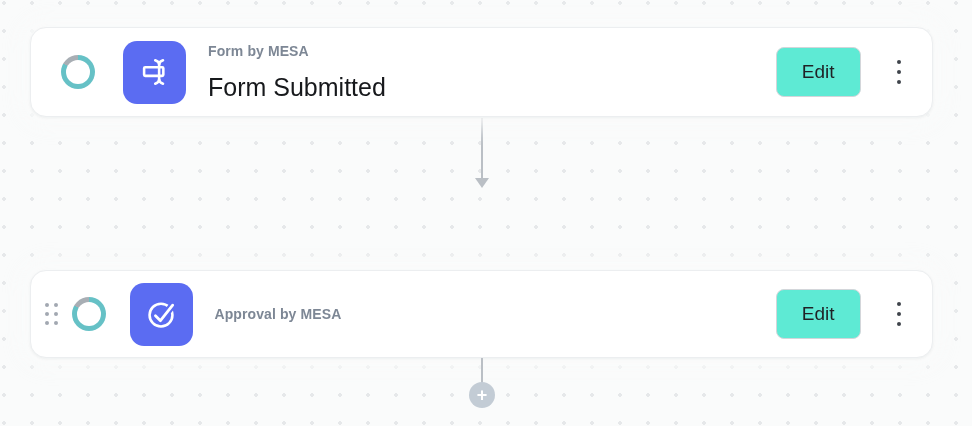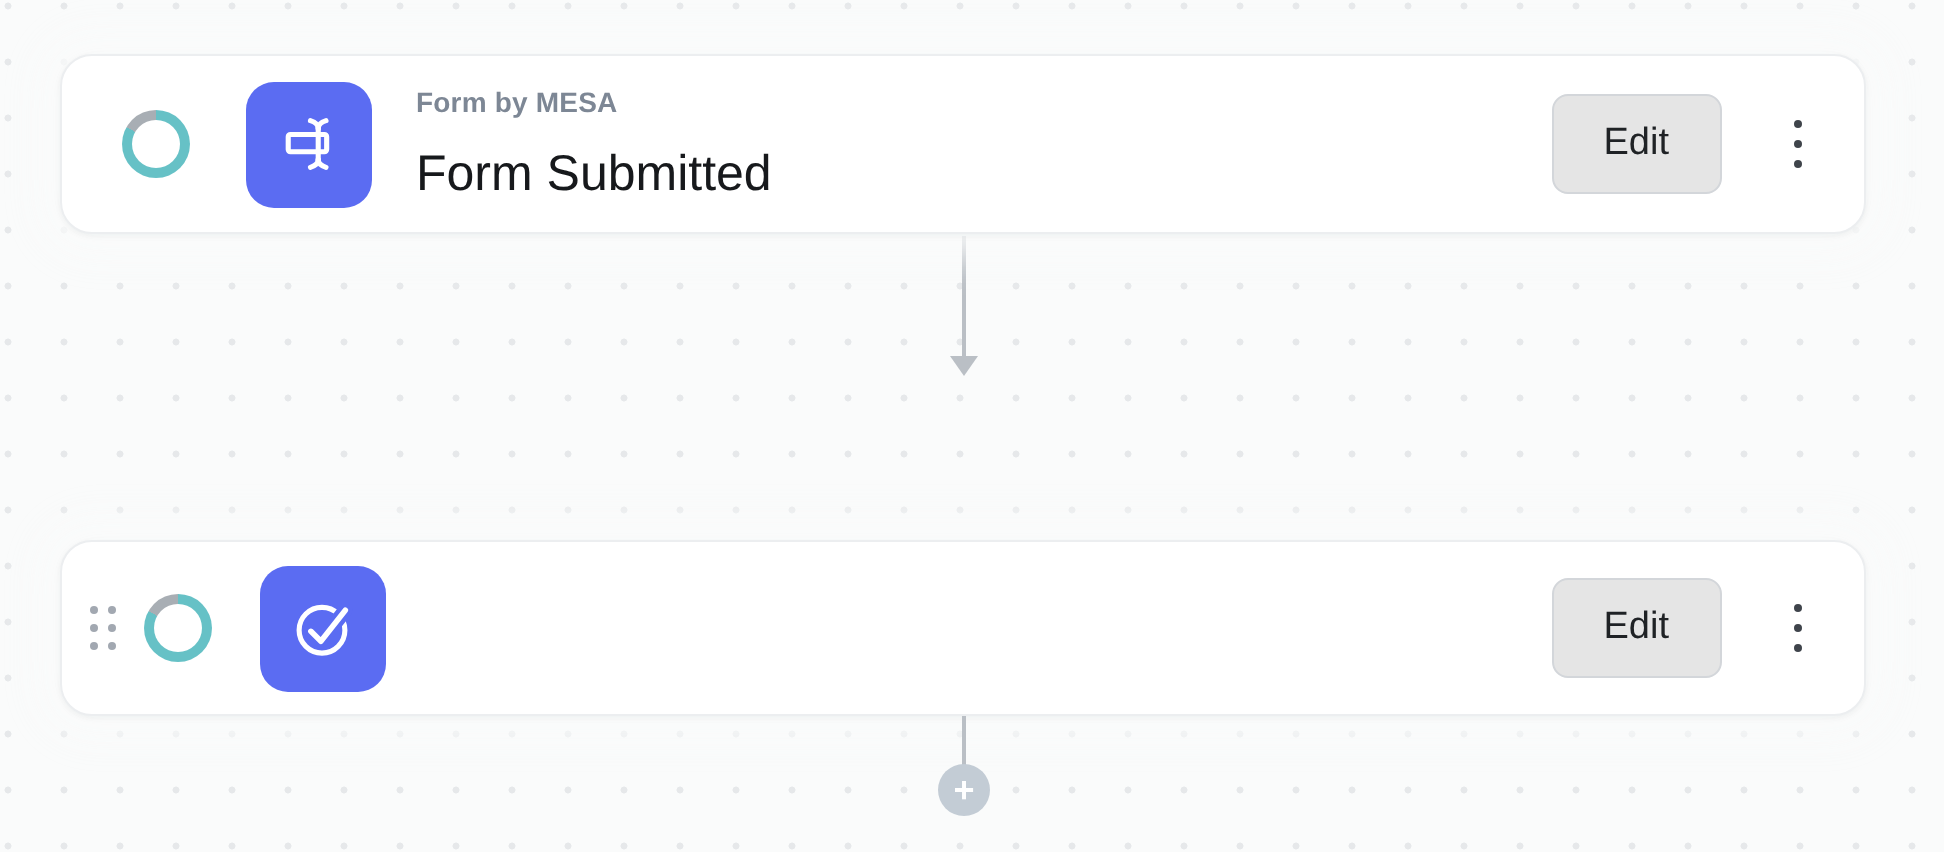--- a/index.html
+++ b/index.html
@@ -48,21 +48,21 @@
   .card-2 .app-tile { margin-left:24px; }
 
   .step-text { margin-left:22px; display:flex; flex-direction:column; }
   .app-label { font-size:14px; font-weight:700; color:#7d8795; letter-spacing:.1px; }
   .step-title { font-size:25px; font-weight:400; color:#17191c; margin-top:14px; }
 
   .spacer { flex:1; }
 
   .edit-button {
     height:50px; padding:0 25px;
-    background:#e5e5e5; border:1px solid #d3d6da; border-radius:8px;
+    background:#5eead4; border:1px solid #d3d6da; border-radius:8px;
     font-family:"Liberation Sans", sans-serif;
     font-size:19px; color:#1f2225; cursor:pointer;
   }
   .kebab {
     margin-left:34px; margin-right:2px;
     display:flex; flex-direction:column; gap:5.5px;
     cursor:pointer; padding:4px 2px;
   }
   .kebab span { width:4.5px; height:4.5px; border-radius:50%; background:#3f444b; }
 
@@ -140,20 +140,21 @@
         <div class="hole"></div>
       </div>
     <div class="app-tile">
       <svg width="40" height="40" viewBox="0 0 36 36" fill="none">
         <circle cx="18" cy="19" r="10.3" stroke="#ffffff" stroke-width="2.3"></circle>
         <path d="M13 19.5 L17.5 24 L28.5 10" stroke="#5b6cf2" stroke-width="6.5" stroke-linecap="round" stroke-linejoin="round" fill="none"></path>
         <path d="M13 19.5 L17.5 24 L28.5 10" stroke="#ffffff" stroke-width="2.5" stroke-linecap="round" stroke-linejoin="round" fill="none"></path>
       </svg>
     </div>
     <div class="step-text">
+      <span class="app-label">Approval by MESA</span>
     </div>
     <div class="spacer"></div>
     <button class="edit-button">Edit</button>
     <div class="kebab">
         <span></span>
         <span></span>
         <span></span>
       </div>
   </div>
 

